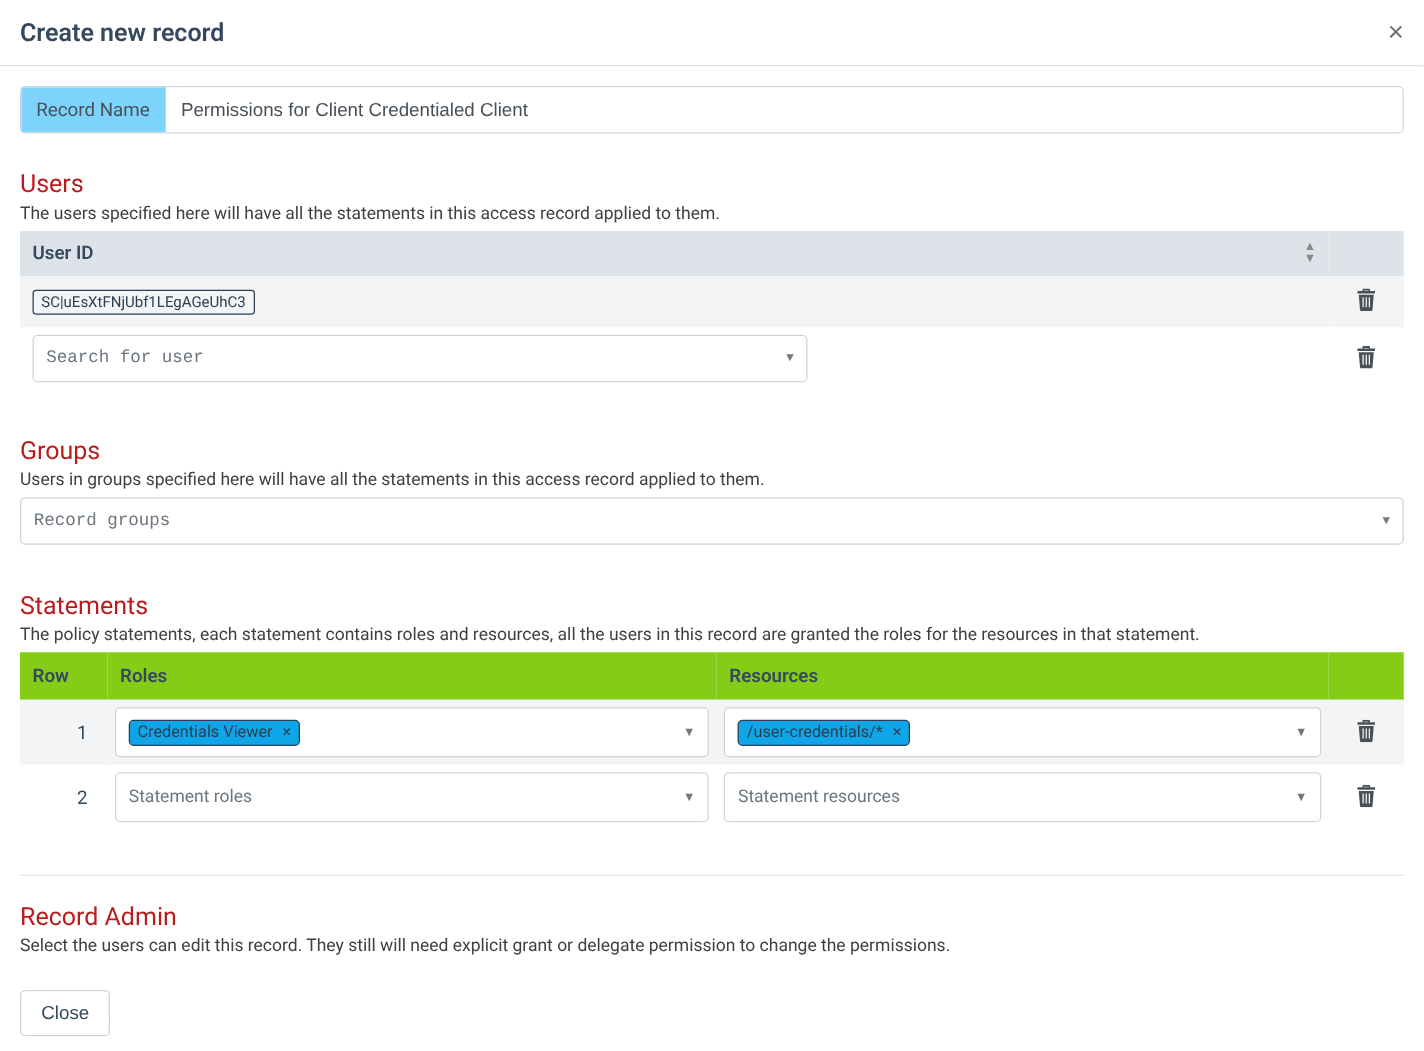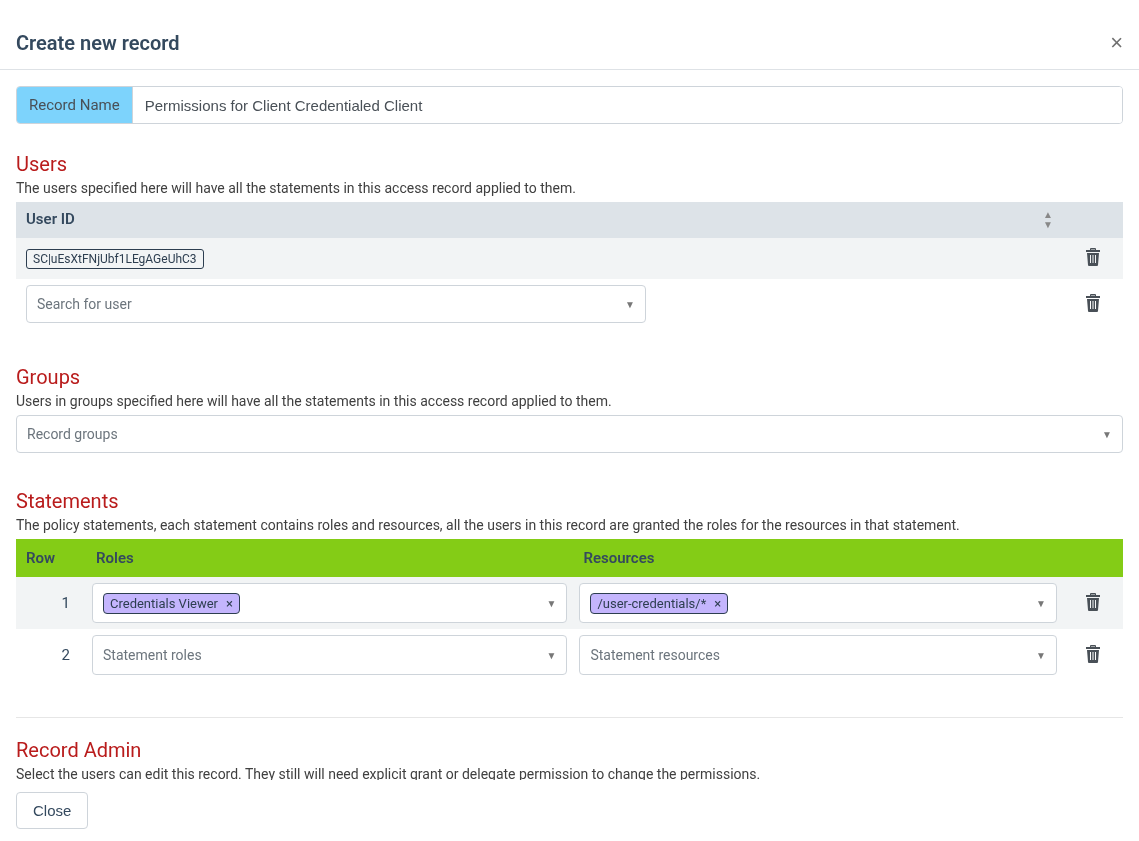--- a/index.html
+++ b/index.html
@@ -15,21 +15,20 @@
   display: flex;
   flex-direction: column;
   height: 100%;
 }
 .modal-header {
   display: flex;
   justify-content: space-between;
   align-items: center;
   padding: 14px 16px 14px 16px;
   border-bottom: 1px solid #dee2e6;
-  margin-top: 17px;
 }
 .modal-title {
   font-size: 20px;
   font-weight: 600;
   color: #34495e;
 }
 .close-x {
   font-size: 22px;
   color: #707070;
   background: none;
@@ -125,20 +124,21 @@
   display: flex;
   align-items: center;
   justify-content: space-between;
   border: 1px solid #ced4da;
   border-radius: 4px;
   background: #fff;
   padding: 0 10px;
   height: 38px;
   width: 100%;
   cursor: pointer;
+  font-family: Liberation Mono, monospace;
 }
 .select-box.narrow { max-width: 620px; }
 .select-placeholder {
   color: #6c757d;
   font-size: 14px;
 }
 .chevron {
   color: #777;
   font-size: 10px;
 }
@@ -190,21 +190,21 @@
 }
 .tag {
   display: inline-flex;
   align-items: flex-end;
   border: 1px solid #2d3e50;
   border-radius: 4px;
   padding: 2px 6px;
   font-size: 13px;
   color: #2d3e50;
   gap: 8px;
-  background: #c4b5fd;
+  background: #0ea5e9;
 }
 .tag-x {
   cursor: pointer;
   font-size: 13px;
   color: #2d3e50;
 }
 .divider {
   border: none;
   border-top: 1px solid #e6e6e6;
   margin: 0 0 20px 0;

